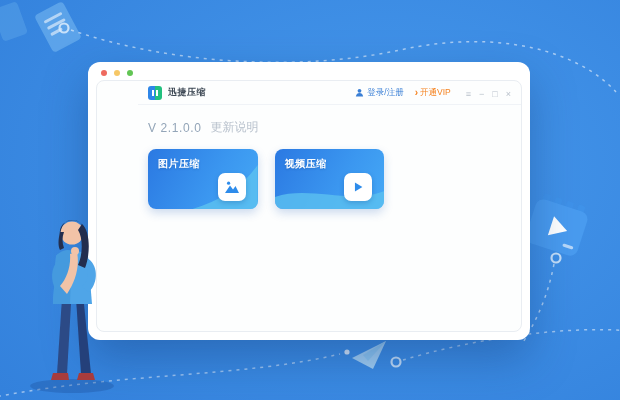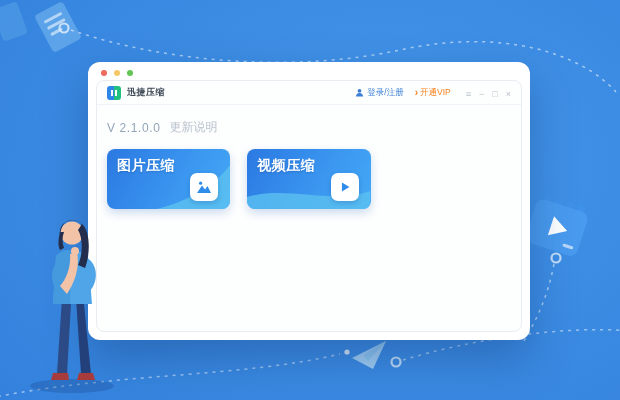--- a/index.html
+++ b/index.html
@@ -20,21 +20,21 @@
     box-shadow:0 18px 45px rgba(15,55,115,.38);
   }
   .traffic { position:absolute; top:8px; left:13px; display:flex; gap:7px; }
   .traffic span { width:6px; height:6px; border-radius:50%; display:block; cursor:pointer; }
   .dot-close { background:#ee6a5f; }
   .dot-min   { background:#f5bd4b; opacity:.85; }
   .dot-max   { background:#62c554; }
 
   .panel {
     position:absolute; left:8px; right:8px; top:18px; bottom:8px;
-    border:1px solid #e9edf2; border-radius:8px; background:#fdfefe; overflow:hidden;
+    border:1px solid #e9edf2; border-radius:8px; background:#fdfefe; overflow:hidden;padding-left:41px;
   }
 
   .toolbar { height:24px; display:flex; align-items:center; padding:0 10px; border-bottom:1px solid #f0f3f7; }
   .logo {
     width:14px; height:14px; border-radius:3px; margin-right:6px; flex:0 0 auto;
     background:
       linear-gradient(#fff,#fff) 4px 4px/2px 6px no-repeat,
       linear-gradient(#fff,#fff) 8px 4px/2px 6px no-repeat,
       linear-gradient(90deg,#2e86e8 50%, #22c07e 50%);
   }
@@ -53,21 +53,21 @@
   .note { font-size:12px; color:#b9c2cd; cursor:pointer; }
 
   .cards { display:grid; grid-template-columns:repeat(3,1fr); gap:15px 17px; }
   .card {
     position:relative; height:60px; border-radius:8px; overflow:hidden; cursor:pointer;
     background:linear-gradient(118deg, #2b79e2 0%, #3b97f0 60%, #45a8f5 100%);
     box-shadow:0 4px 10px rgba(30,90,180,.22);
   }
   .card .wave { position:absolute; inset:0; width:100%; height:100%; }
   .card-label {
-    position:absolute; top:8px; left:10px; color:#fff; font-size:14px; font-weight:bold;
+    position:absolute; top:8px; left:10px; color:#fff; font-size:10px; font-weight:bold;
     letter-spacing:.5px; text-shadow:0 1px 2px rgba(0,50,120,.25); z-index:2;
   }
   .card-icon {
     position:absolute; right:12px; bottom:8px; width:28px; height:28px; background:#fff;
     border-radius:7px; display:flex; align-items:center; justify-content:center; z-index:2;
     box-shadow:0 2px 5px rgba(10,60,140,.25);
   }
   .card-icon .glyph { color:#2e8ceb; font-weight:bold; font-size:15px; line-height:1; }
 
   .person { position:absolute; left:24px; top:204px; width:98px; height:192px; z-index:5; }

